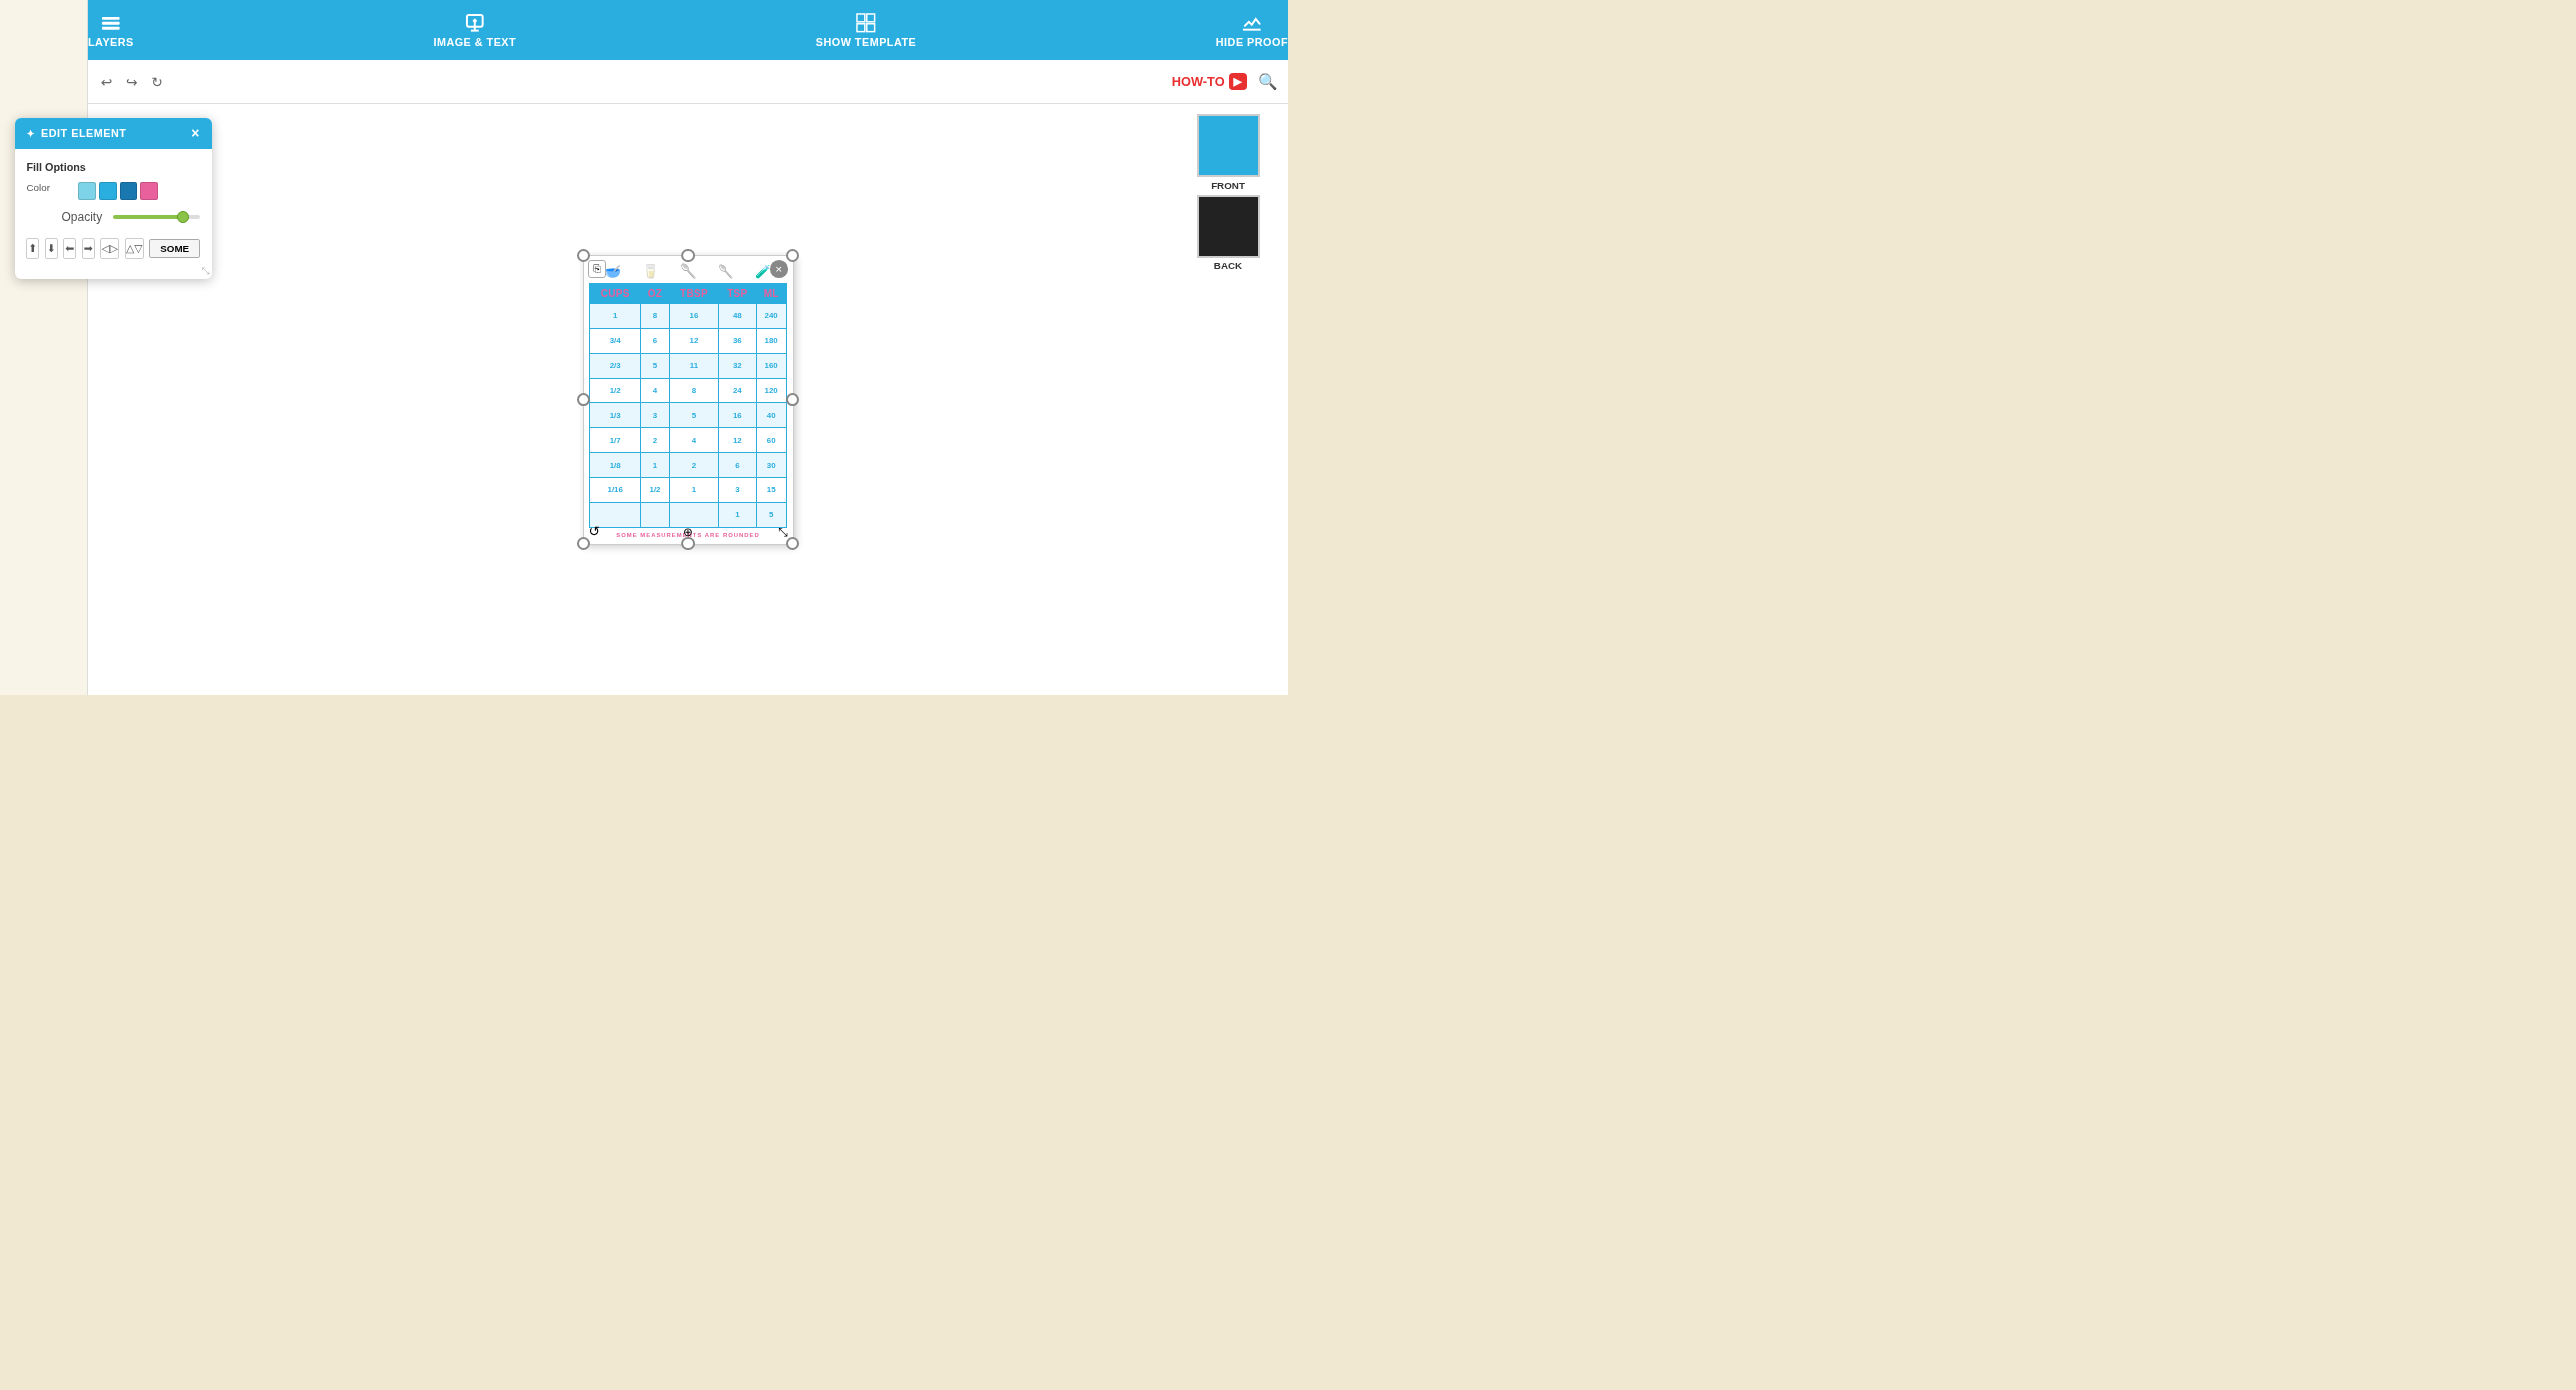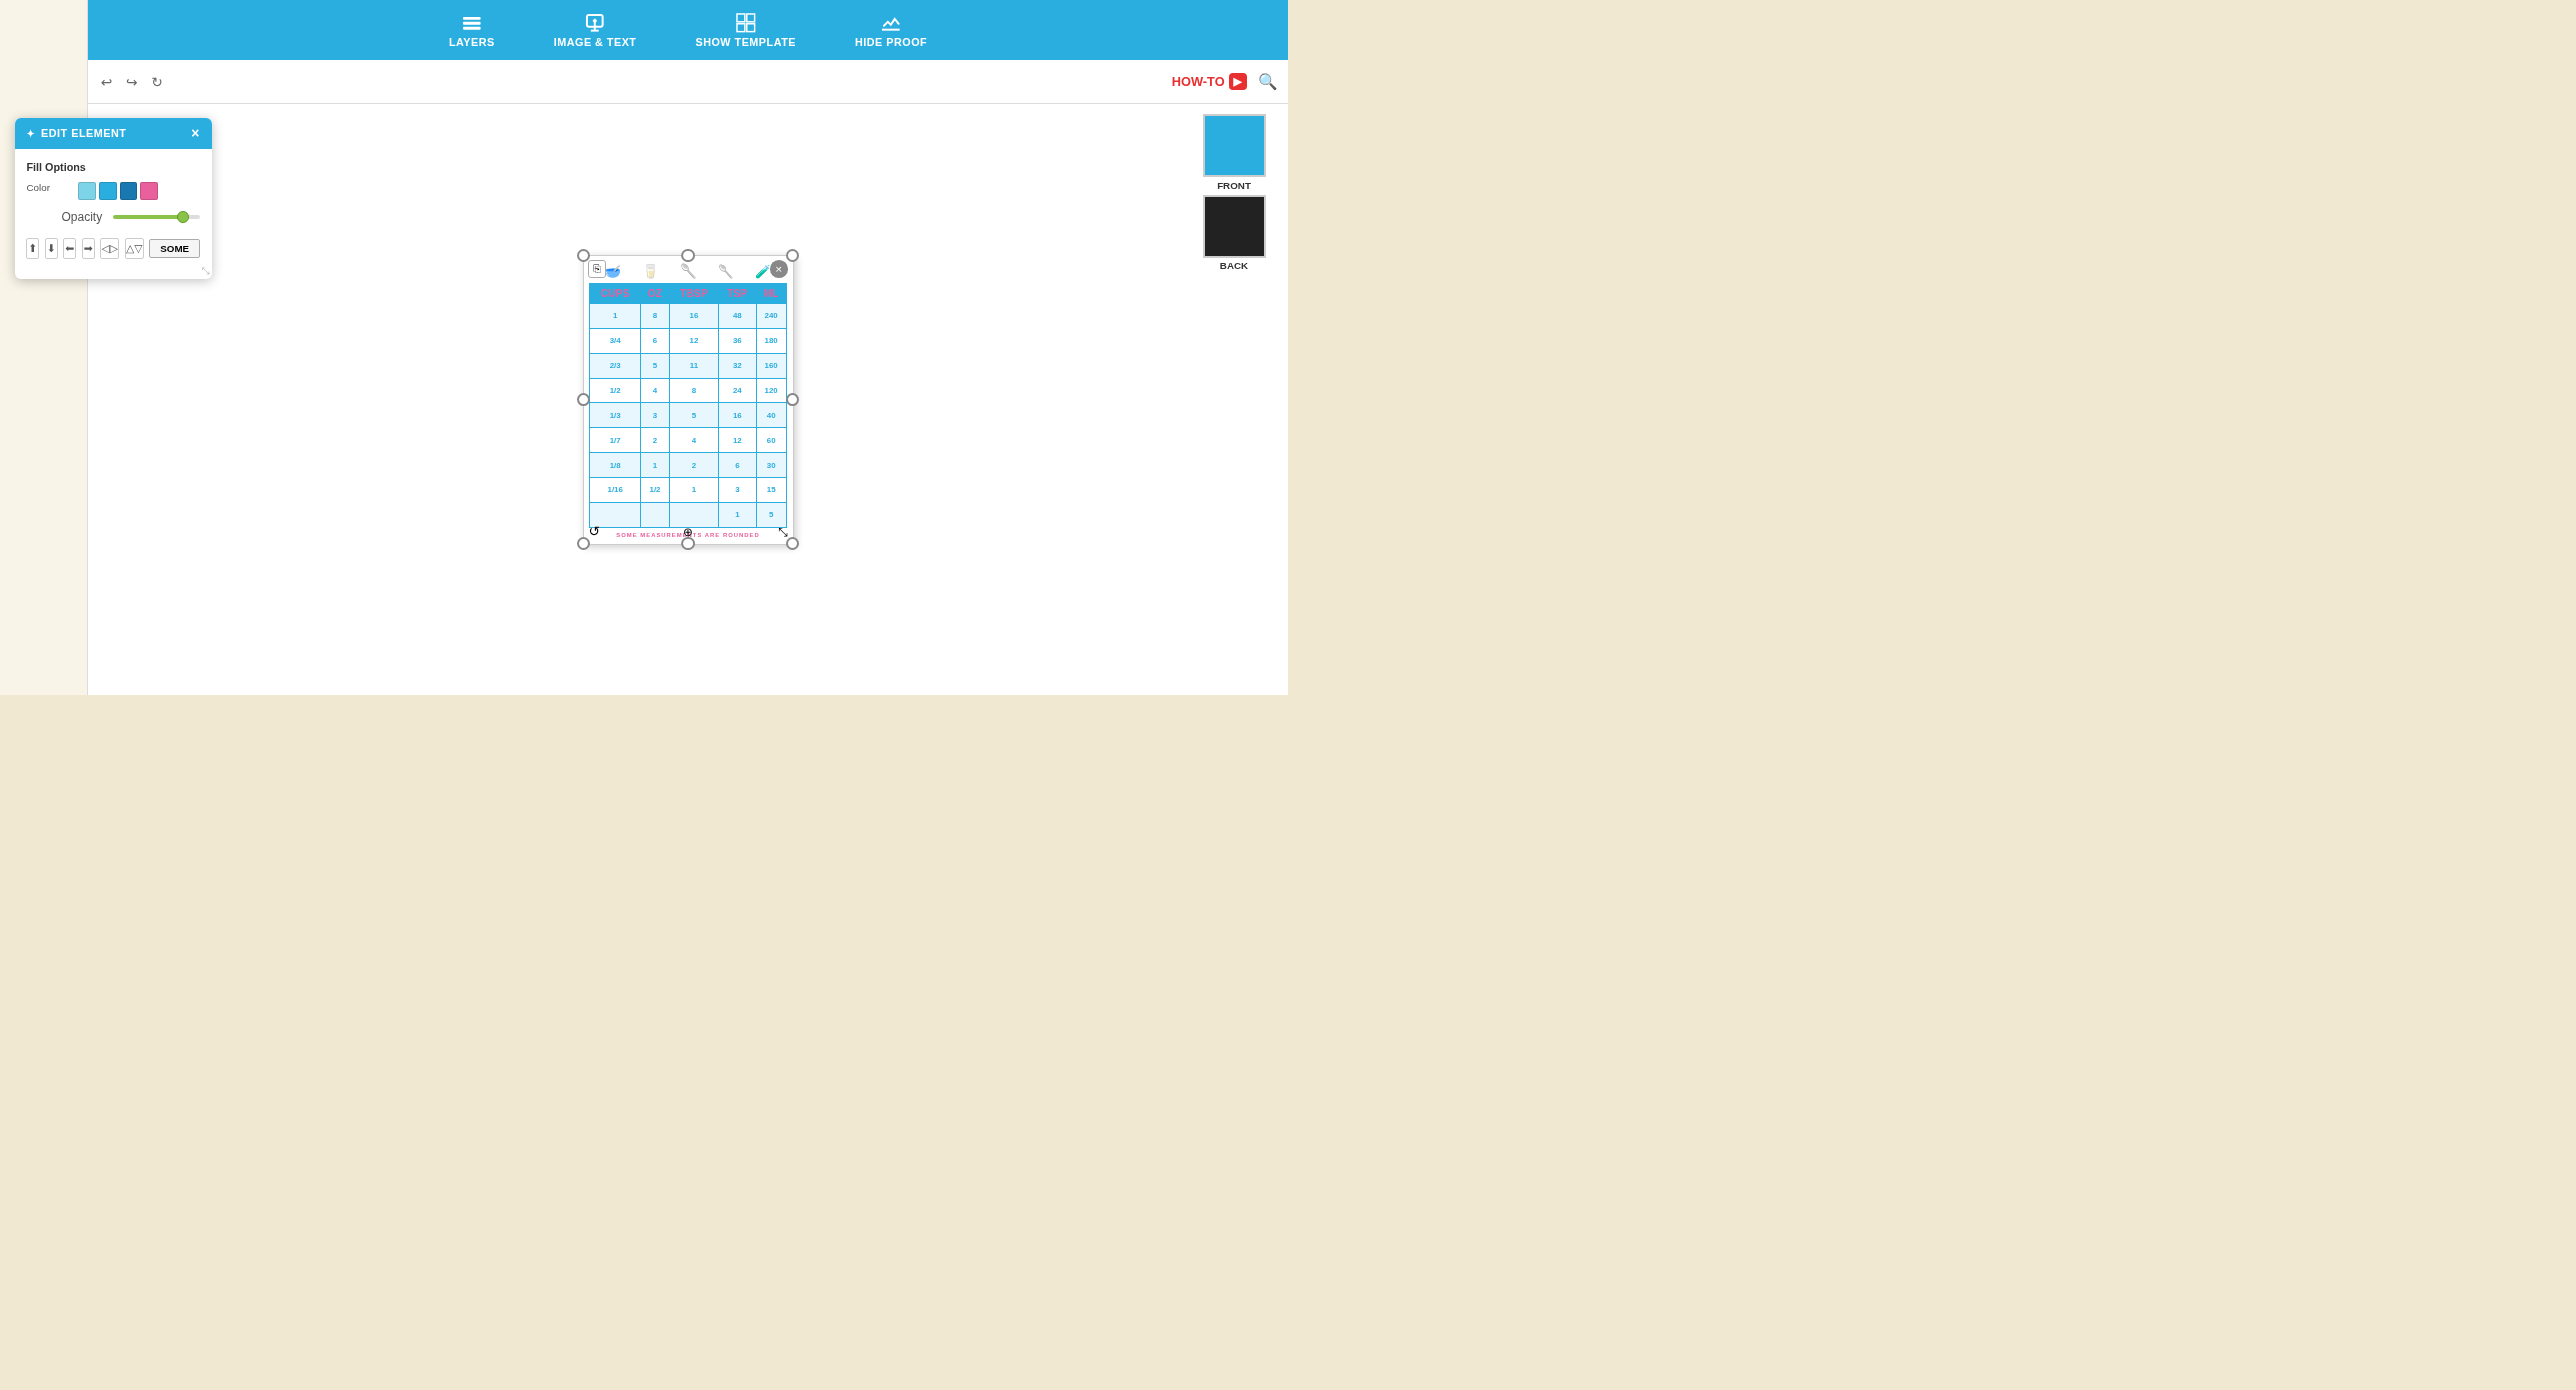--- a/index.html
+++ b/index.html
@@ -11,21 +11,21 @@
       overflow: hidden;
       position: relative;
     }
 
     
     .toolbar {
       background: #2aaee0;
       height: 60px;
       display: flex;
       align-items: center;
-      justify-content: center;
+      justify-content: space-between;
       gap: 59px;
       position: absolute;
       top: 0;
       left: 88px;
       right: 0;
     }
     .toolbar-item {
       display: flex;
       flex-direction: column;
       align-items: center;
@@ -102,21 +102,21 @@
       background: white;
       display: flex;
       align-items: center;
       justify-content: center;
     }
 
     
     .side-thumbnails {
       position: absolute;
       top: 104px;
-      right: 10px;
+      right: 16px;
       width: 88px;
       display: flex;
       flex-direction: column;
       gap: 3.9px;
       padding: 9.8px 7.9px;
       text-align: right;
     }
     .thumb-item {
       display: flex;
       flex-direction: column;

